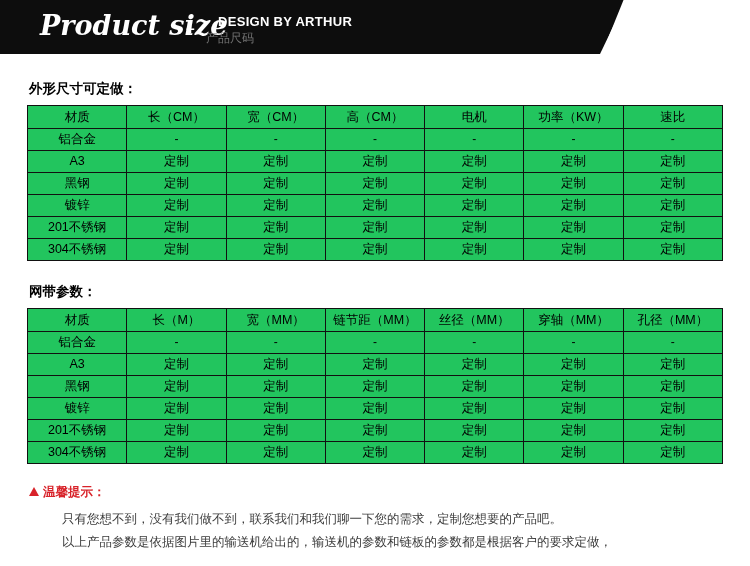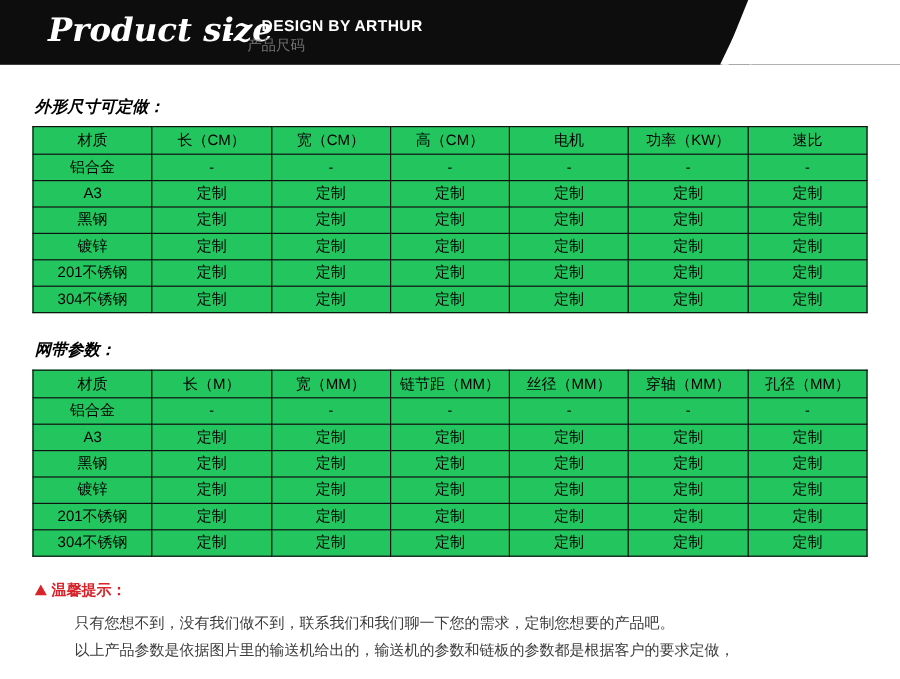--- a/index.html
+++ b/index.html
@@ -98,21 +98,20 @@
   
   .content {
     position: relative;
     padding: 0 27px;
   }
   .sec-title {
     font-size: 13.5px;
     font-weight: bold;
     color: #000;
     margin: 26px 0 7px 2px;
-    font-style: italic;
   }
   .sec-title-2 {
     margin-top: 22px;
   }
 
   table.spec {
     border-collapse: collapse;
     width: 696px;
     table-layout: fixed;
     background: #22c55e;

